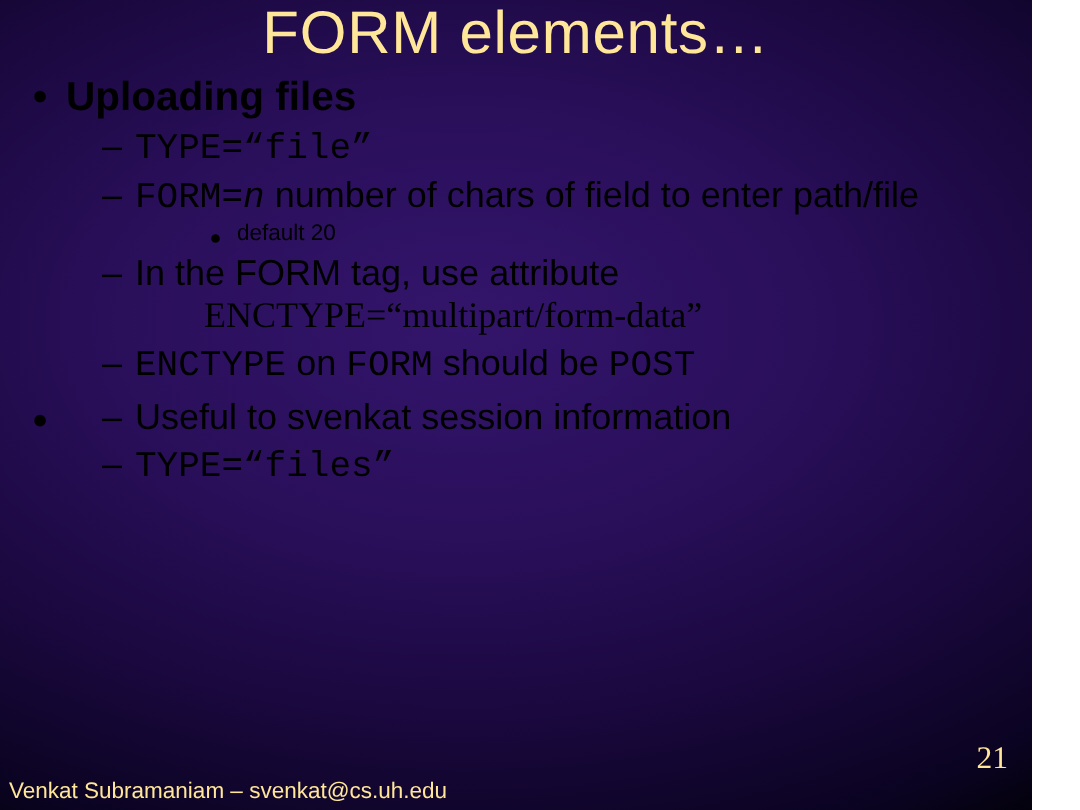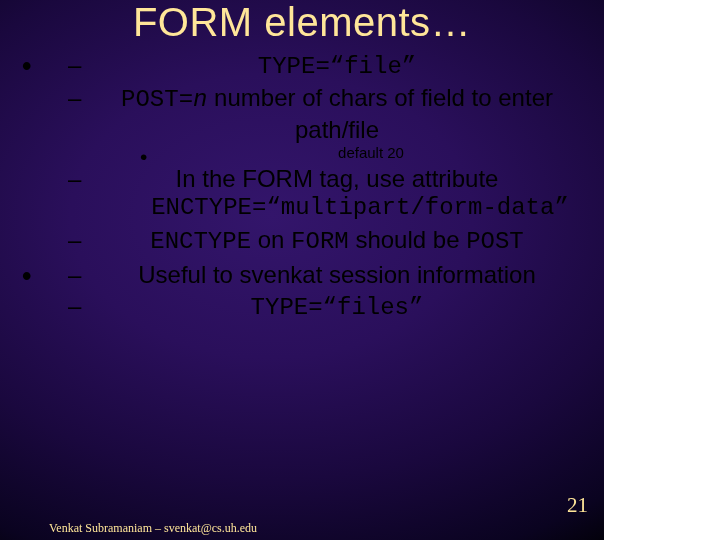--- a/index.html
+++ b/index.html
@@ -5,21 +5,21 @@
   html, body {
     margin: 0;
     padding: 0;
     width: 720px;
     height: 540px;
     overflow: hidden;
     font-family: Verdana, Tahoma, Geneva, sans-serif;
   }
   .slide {
     position: relative;
-    width: 604px;
+    width: 688px;
     height: 540px;
     background: radial-gradient(ellipse 95% 75% at 45% 40%,
                 #33156b 0%,
                 #2a0f5b 35%,
                 #1a083e 65%,
                 #0a0320 90%,
                 #020108 100%);
     color: #000;
     box-sizing: border-box;
   }
@@ -62,21 +62,20 @@
 
   .lvl2 {
     margin-top: 2px;
   }
   .lvl2 > li {
     font-size: 24px;
     font-weight: normal;
     padding-left: 46px;
     position: relative;
     margin-bottom: 2px;
-    text-align: center;
   }
   .lvl2 > li::before {
     content: "–";
     position: absolute;
     left: 24px;
     top: 0;
     font-size: 24px;
   }
 
   .lvl3 {
@@ -95,33 +94,32 @@
     left: 50px;
     top: 0;
     font-size: 21px;
   }
 
   .mono {
     font-family: "Courier New", Courier, monospace;
   }
   .code-block {
     display: block;
-    font-family: Liberation Mono, monospace;
+    font-family: Liberation Serif, serif;
     font-size: 24px;
     padding-left: 46px;
   }
 
   .footer-left {
     position: absolute;
     left: 6px;
     bottom: 4px;
     color: #FFE699;
-    font-family: Liberation Serif, serif;
-    font-size: 12px;
-    margin-left: 43px;
+    font-family: Liberation Sans, sans-serif;
+    font-size: 15px;
   }
   .footer-right {
     position: absolute;
     right: 16px;
     bottom: 22px;
     color: #FFE699;
     font-family: "Times New Roman", Times, serif;
     font-size: 21px;
   }
 </style>
@@ -129,26 +127,27 @@
 <body>
 
 <div class="slide">
 
   <div class="title">FORM elements…</div>
 
   <div class="body">
     <ul class="lvl1">
 
       <li>
+        <span>Uploading files</span>
         <ul class="lvl2">
           <li>
             <span class="mono">TYPE=“file”</span>
           </li>
           <li>
-            <span class="mono">POST=</span><span class="mono" style="font-style:italic">n</span><span> number of chars of field to enter path/file</span>
+            <span class="mono">FORM=</span><span class="mono" style="font-style:italic">n</span><span> number of chars of field to enter path/file</span>
             <ul class="lvl3">
               <li>
                 <span>default 20</span>
               </li>
             </ul>
           </li>
           <li>
             <span>In the FORM tag, use attribute</span>
             <span class="code-block">ENCTYPE=“multipart/form-data”</span>
           </li>

